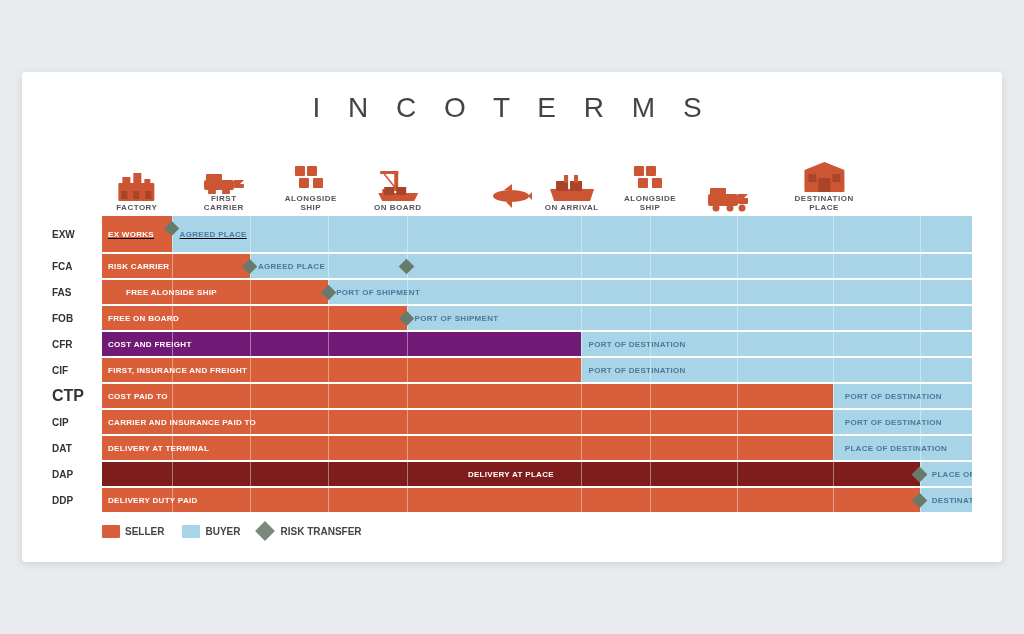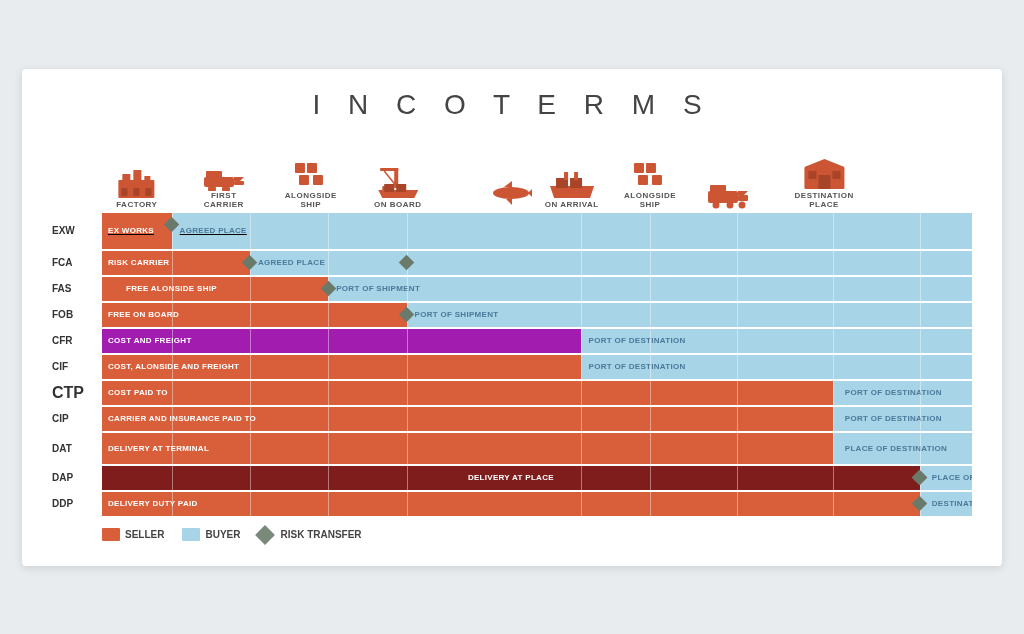--- a/index.html
+++ b/index.html
@@ -261,42 +261,42 @@
           <div style="position: absolute; left: 55%; top: 0px; bottom: 0px; width: 1px; background: rgba(255, 255, 255, 0.4); z-index: 2; pointer-events: none;"></div>
           <div style="position: absolute; left: 63%; top: 0px; bottom: 0px; width: 1px; background: rgba(255, 255, 255, 0.4); z-index: 2; pointer-events: none;"></div>
           <div style="position: absolute; left: 73%; top: 0px; bottom: 0px; width: 1px; background: rgba(255, 255, 255, 0.4); z-index: 2; pointer-events: none;"></div>
           <div style="position: absolute; left: 84%; top: 0px; bottom: 0px; width: 1px; background: rgba(255, 255, 255, 0.4); z-index: 2; pointer-events: none;"></div>
           <div style="position: absolute; left: 94%; top: 0px; bottom: 0px; width: 1px; background: rgba(255, 255, 255, 0.4); z-index: 2; pointer-events: none;"></div>
         </div>
       </div>
       <div style="display: flex; align-items: center; margin-bottom: 2px;">
         <div style="width: 50px; flex-shrink: 0; font-size: 10px; font-weight: bold; color: rgb(51, 51, 51); padding-right: 4px;">CFR</div>
         <div style="flex: 1 1 0%; height: 24px; display: flex; position: relative; overflow: visible;">
-          <div style="width: 55%; background: #a21caf; height: 100%; display: flex; align-items: center; position: relative; flex-shrink: 0; overflow: visible;">
+          <div style="width: 55%; background: #701a75; height: 100%; display: flex; align-items: center; position: relative; flex-shrink: 0; overflow: visible;">
             <span style="font-size: 8px; font-weight: bold; color: rgb(255, 255, 255); padding: 0px 6px; white-space: nowrap; letter-spacing: 0.3px;">COST AND FREIGHT</span>
           </div>
           <div style="flex: 1 1 0%; background: rgb(168, 212, 232); height: 100%; display: flex; align-items: center; position: relative; overflow: hidden;">
             <span style="font-size: 8px; font-weight: bold; color: rgb(74, 122, 155); padding: 0px 8px; white-space: nowrap; letter-spacing: 0.3px;">PORT OF DESTINATION</span>
           </div>
           <div style="position: absolute; left: 8%; top: 0px; bottom: 0px; width: 1px; background: rgba(255, 255, 255, 0.4); z-index: 2; pointer-events: none;"></div>
           <div style="position: absolute; left: 17%; top: 0px; bottom: 0px; width: 1px; background: rgba(255, 255, 255, 0.4); z-index: 2; pointer-events: none;"></div>
           <div style="position: absolute; left: 26%; top: 0px; bottom: 0px; width: 1px; background: rgba(255, 255, 255, 0.4); z-index: 2; pointer-events: none;"></div>
           <div style="position: absolute; left: 35%; top: 0px; bottom: 0px; width: 1px; background: rgba(255, 255, 255, 0.4); z-index: 2; pointer-events: none;"></div>
           <div style="position: absolute; left: 55%; top: 0px; bottom: 0px; width: 1px; background: rgba(255, 255, 255, 0.4); z-index: 2; pointer-events: none;"></div>
           <div style="position: absolute; left: 63%; top: 0px; bottom: 0px; width: 1px; background: rgba(255, 255, 255, 0.4); z-index: 2; pointer-events: none;"></div>
           <div style="position: absolute; left: 73%; top: 0px; bottom: 0px; width: 1px; background: rgba(255, 255, 255, 0.4); z-index: 2; pointer-events: none;"></div>
           <div style="position: absolute; left: 84%; top: 0px; bottom: 0px; width: 1px; background: rgba(255, 255, 255, 0.4); z-index: 2; pointer-events: none;"></div>
           <div style="position: absolute; left: 94%; top: 0px; bottom: 0px; width: 1px; background: rgba(255, 255, 255, 0.4); z-index: 2; pointer-events: none;"></div>
         </div>
       </div>
       <div style="display: flex; align-items: center; margin-bottom: 2px;">
         <div style="width: 50px; flex-shrink: 0; font-size: 10px; font-weight: bold; color: rgb(51, 51, 51); padding-right: 4px;">CIF</div>
         <div style="flex: 1 1 0%; height: 24px; display: flex; position: relative; overflow: visible;">
           <div style="width: 55%; background: rgb(217, 95, 59); height: 100%; display: flex; align-items: center; position: relative; flex-shrink: 0; overflow: visible;">
-            <span style="font-size: 8px; font-weight: bold; color: rgb(255, 255, 255); padding: 0px 6px; white-space: nowrap; letter-spacing: 0.3px;">COST, ALONSIDE AND FREIGHT</span>
+            <span style="font-size: 8px; font-weight: bold; color: rgb(255, 255, 255); padding: 0px 6px; white-space: nowrap; letter-spacing: 0.3px;">FIRST, INSURANCE AND FREIGHT</span>
           </div>
           <div style="flex: 1 1 0%; background: rgb(168, 212, 232); height: 100%; display: flex; align-items: center; position: relative; overflow: hidden;">
             <span style="font-size: 8px; font-weight: bold; color: rgb(74, 122, 155); padding: 0px 8px; white-space: nowrap; letter-spacing: 0.3px;">PORT OF DESTINATION</span>
           </div>
           <div style="position: absolute; left: 8%; top: 0px; bottom: 0px; width: 1px; background: rgba(255, 255, 255, 0.4); z-index: 2; pointer-events: none;"></div>
           <div style="position: absolute; left: 17%; top: 0px; bottom: 0px; width: 1px; background: rgba(255, 255, 255, 0.4); z-index: 2; pointer-events: none;"></div>
           <div style="position: absolute; left: 26%; top: 0px; bottom: 0px; width: 1px; background: rgba(255, 255, 255, 0.4); z-index: 2; pointer-events: none;"></div>
           <div style="position: absolute; left: 35%; top: 0px; bottom: 0px; width: 1px; background: rgba(255, 255, 255, 0.4); z-index: 2; pointer-events: none;"></div>
           <div style="position: absolute; left: 55%; top: 0px; bottom: 0px; width: 1px; background: rgba(255, 255, 255, 0.4); z-index: 2; pointer-events: none;"></div>
           <div style="position: absolute; left: 63%; top: 0px; bottom: 0px; width: 1px; background: rgba(255, 255, 255, 0.4); z-index: 2; pointer-events: none;"></div>
@@ -340,21 +340,21 @@
           <div style="position: absolute; left: 35%; top: 0px; bottom: 0px; width: 1px; background: rgba(255, 255, 255, 0.4); z-index: 2; pointer-events: none;"></div>
           <div style="position: absolute; left: 55%; top: 0px; bottom: 0px; width: 1px; background: rgba(255, 255, 255, 0.4); z-index: 2; pointer-events: none;"></div>
           <div style="position: absolute; left: 63%; top: 0px; bottom: 0px; width: 1px; background: rgba(255, 255, 255, 0.4); z-index: 2; pointer-events: none;"></div>
           <div style="position: absolute; left: 73%; top: 0px; bottom: 0px; width: 1px; background: rgba(255, 255, 255, 0.4); z-index: 2; pointer-events: none;"></div>
           <div style="position: absolute; left: 84%; top: 0px; bottom: 0px; width: 1px; background: rgba(255, 255, 255, 0.4); z-index: 2; pointer-events: none;"></div>
           <div style="position: absolute; left: 94%; top: 0px; bottom: 0px; width: 1px; background: rgba(255, 255, 255, 0.4); z-index: 2; pointer-events: none;"></div>
         </div>
       </div>
       <div style="display: flex; align-items: center; margin-bottom: 2px;">
         <div style="width: 50px; flex-shrink: 0; font-size: 10px; font-weight: bold; color: rgb(51, 51, 51); padding-right: 4px;">DAT</div>
-        <div style="flex: 1 1 0%; height: 31px; display: flex; position: relative; overflow: visible;">
+        <div style="flex: 1 1 0%; height: 24px; display: flex; position: relative; overflow: visible;">
           <div style="width: 84%; background: rgb(217, 95, 59); height: 100%; display: flex; align-items: center; position: relative; flex-shrink: 0; overflow: visible;">
             <span style="font-size: 8px; font-weight: bold; color: rgb(255, 255, 255); padding: 0px 6px; white-space: nowrap; letter-spacing: 0.3px;">DELIVERY AT TERMINAL</span>
           </div>
           <div style="flex: 1 1 0%; background: rgb(168, 212, 232); height: 100%; display: flex; align-items: center; position: relative; overflow: hidden;">
             <span style="font-size: 8px; font-weight: bold; color: rgb(74, 122, 155); padding: 0px 8px; white-space: nowrap; letter-spacing: 0.3px; margin-left: 4px;">PLACE OF DESTINATION</span>
           </div>
           <div style="position: absolute; left: 8%; top: 0px; bottom: 0px; width: 1px; background: rgba(255, 255, 255, 0.4); z-index: 2; pointer-events: none;"></div>
           <div style="position: absolute; left: 17%; top: 0px; bottom: 0px; width: 1px; background: rgba(255, 255, 255, 0.4); z-index: 2; pointer-events: none;"></div>
           <div style="position: absolute; left: 26%; top: 0px; bottom: 0px; width: 1px; background: rgba(255, 255, 255, 0.4); z-index: 2; pointer-events: none;"></div>
           <div style="position: absolute; left: 35%; top: 0px; bottom: 0px; width: 1px; background: rgba(255, 255, 255, 0.4); z-index: 2; pointer-events: none;"></div>

